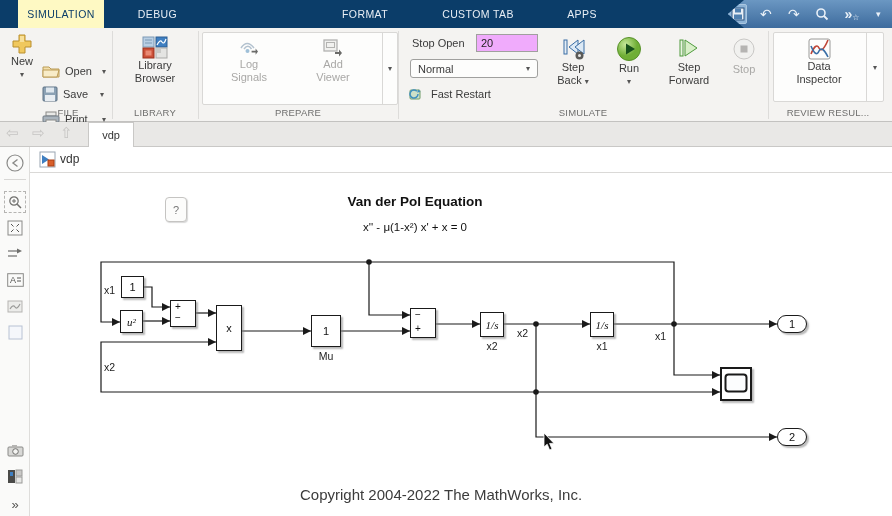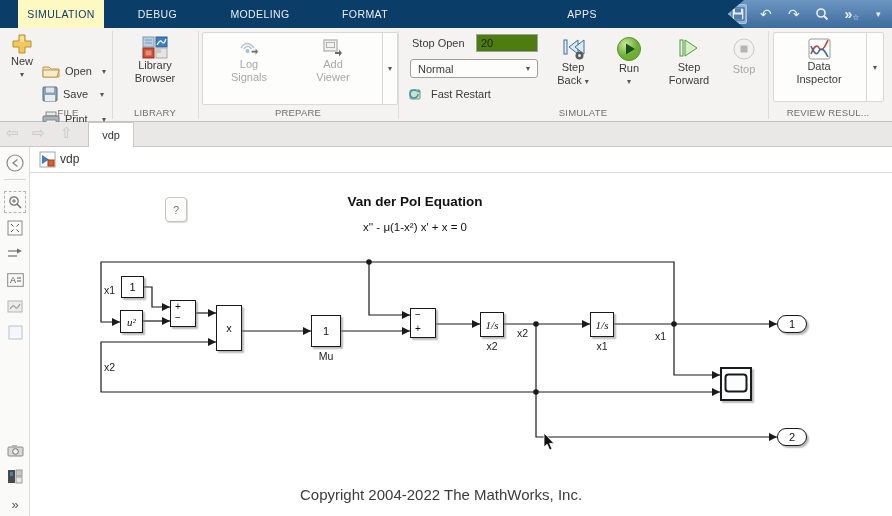--- a/index.html
+++ b/index.html
@@ -22,21 +22,21 @@
   .ribbon { position:absolute; left:0; top:28px; width:892px; height:94px; background:#f4f3f1; border-bottom:1px solid #c3c2c0; }
   .vsep { position:absolute; top:3px; width:1px; height:88px; background:#dddcda; }
   .seclabel { position:absolute; bottom:3px; font-size:9.5px; color:#6f6f6e; text-align:center; letter-spacing:.2px; }
   .rlabel { font-size:11px; color:#3b3b3b; }
   .dis { color:#a9a8a6 !important; }
   .ddarrow { font-size:8px; color:#555; }
   .bigbtn { position:absolute; display:flex; flex-direction:column; align-items:center; font-size:11px; color:#3b3b3b; text-align:center; line-height:13px; }
   .rowbtn { position:absolute; display:flex; align-items:center; gap:5px; height:20px; }
   .panel { position:absolute; background:#fdfdfc; border:1px solid #d9d8d6; border-radius:2px; }
   .combo { position:absolute; background:#fdfdfc; border:1px solid #a0a09e; border-radius:3px; font-size:11px; color:#3b3b3b; display:flex; align-items:center; padding:0 7px; justify-content:space-between; }
-  .stopinput { position:absolute; width:62px; height:18px; border:1px solid #a0a09e; font-size:11px; padding:0 4px; font-family:"Liberation Sans",sans-serif; color:#222; background:#4d7c0f; }
+  .stopinput { position:absolute; width:62px; height:18px; border:1px solid #a0a09e; font-size:11px; padding:0 4px; font-family:"Liberation Sans",sans-serif; color:#222; background:#f0abfc; }
 
   
   .tabstrip { position:absolute; left:0; top:122px; width:892px; height:25px; background:#e9e8e6; border-bottom:1px solid #c9c8c6; }
   .navarr { position:absolute; top:2px; font-size:15px; color:#c6c5c3; }
   .doctab { position:absolute; left:88px; top:0; width:46px; height:25px; background:#fff; border:1px solid #c9c8c6; border-bottom:none; font-size:11px; color:#333; text-align:center; line-height:24px; }
 
   
   .crumbbar { position:absolute; left:30px; top:147px; width:862px; height:26px; background:#fff; border-bottom:1px solid #dad9d7; }
   .crumbtext { position:absolute; left:30px; top:5px; font-size:12px; color:#333; }
 
@@ -60,22 +60,22 @@
   .copyright { position:absolute; left:270px; top:313px; width:300px; text-align:left; font-size:15px; color:#3c3c3c; }
 </style>
 </head>
 <body>
 
 <div class="page">
 
   <div class="topbar">
     <div class="tab active" style="left:18px; width:86px;">SIMULATION</div>
     <div class="tab" style="left:125px; width:65px;">DEBUG</div>
-    <div class="tab" style="left:222px; width:76px;">MODELING</div>
     <div class="tab" style="left:333px; width:64px;">FORMAT</div>
+    <div class="tab" style="left:438px; width:80px;">CUSTOM TAB</div>
     <div class="tab" style="left:554px; width:56px;">APPS</div>
 
     <div class="quickaccess">
       <span class="qbtn hl">
         <svg width="14" height="14" viewBox="0 0 14 14">
             <rect x="1" y="1" width="12" height="12" fill="#e8eef5" stroke="#2d5580"></rect>
             <rect x="4" y="1.5" width="6" height="4" fill="#4f80b0"></rect>
             <rect x="3" y="7.5" width="8" height="5" fill="#4f80b0"></rect>
           </svg>
       </span>

